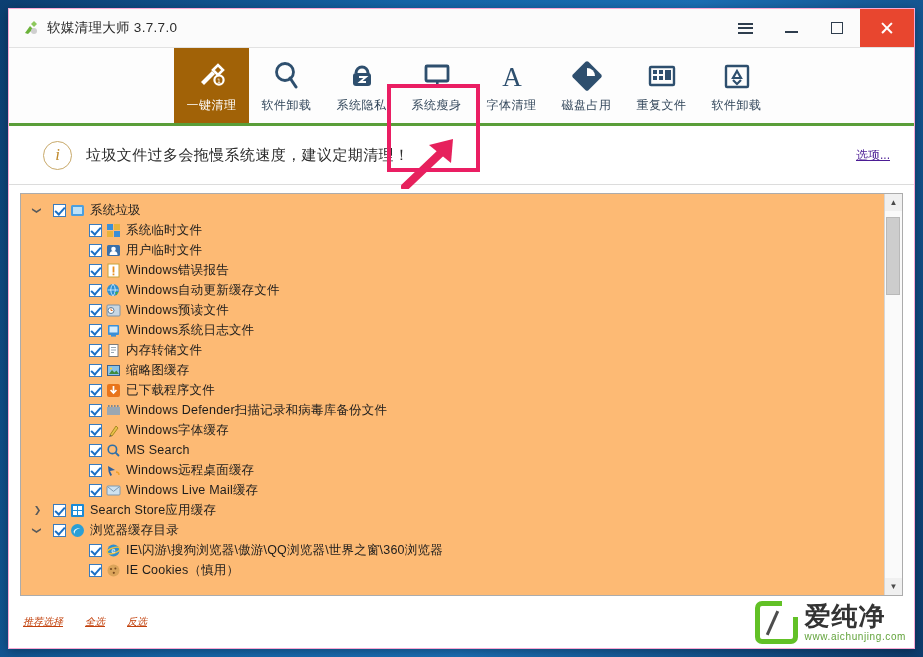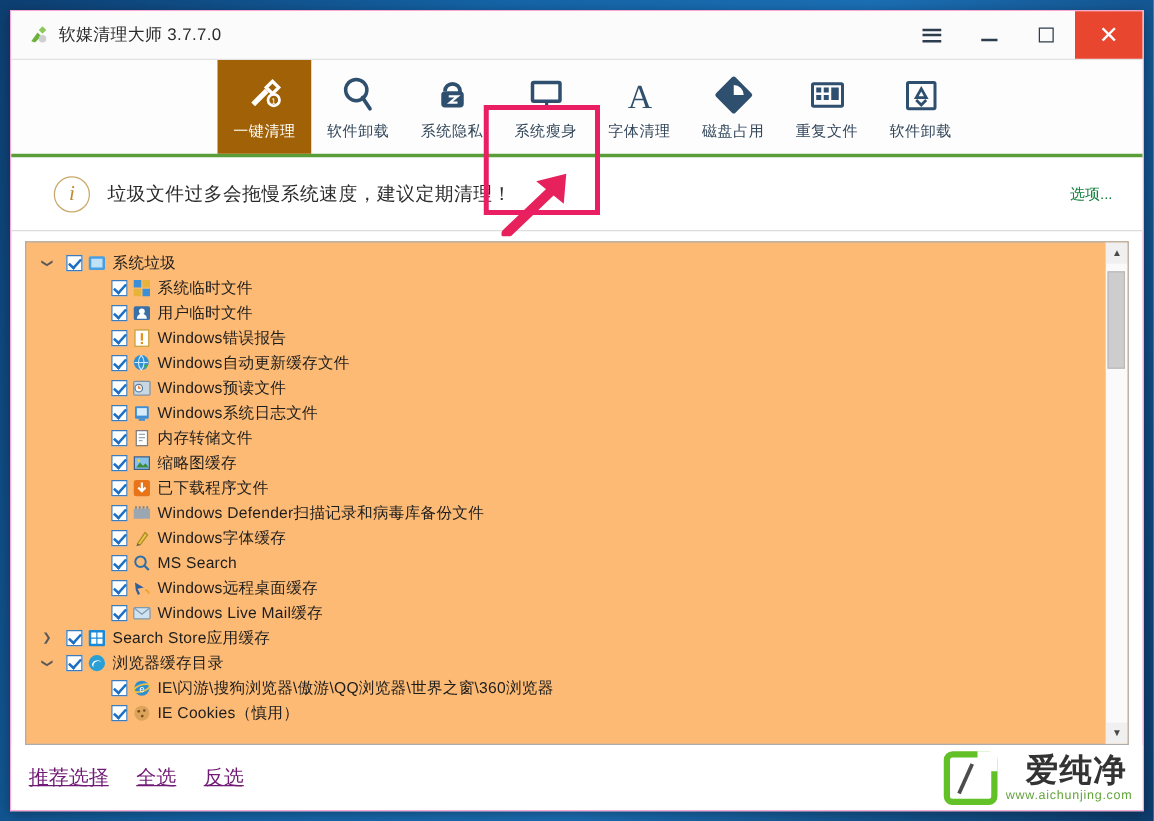--- a/index.html
+++ b/index.html
@@ -56,21 +56,21 @@
     background:#ffffff;border-bottom:1px solid #dcdcdc;position:relative;padding:0 16px;
   }
   .info-ico{
     width:27px;height:27px;border:1.6px solid #c8a96a;border-radius:50%;
     display:flex;align-items:center;justify-content:center;color:#c08b2e;
     font-size:17px;font-family:"Liberation Serif",serif;font-style:italic;flex:0 0 27px;
     margin-left:18px;
   }
   .notice-text{font-size:15px;color:#2b2b2b;margin-left:14px;letter-spacing:.4px;}
   .options-link{
-    margin-left:auto;font-size:12px;color:#15803d;
+    margin-left:auto;font-size:12px;color:#4c1d95;text-decoration:underline;
     cursor:pointer;margin-right:8px;
   }
   .arrow-ann{position:absolute;left:392px;top:128px;width:62px;height:52px;z-index:25;pointer-events:none;}
   
   .listwrap{flex:1 1 auto;padding:8px 11px 0 11px;box-sizing:border-box;min-height:0;display:flex;}
   .listbox{
     flex:1 1 auto;border:1px solid #acacac;background:#fdba74;
     display:flex;min-height:0;overflow:hidden;position:relative;
   }
   .tree{
@@ -103,32 +103,32 @@
     display:flex;flex-direction:column;align-items:center;
   }
   .sb-arrow{width:17px;height:17px;display:flex;align-items:center;justify-content:center;font-size:8px;color:#4a4a4a;cursor:pointer;background:#f0f0f0;}
   .sb-track{flex:1 1 auto;width:17px;background:#fafafa;position:relative;}
   .sb-thumb{position:absolute;left:1px;top:6px;width:14px;height:78px;background:#cdcdcd;border:1px solid #b9b9b9;box-sizing:border-box;cursor:pointer;}
   
   .bottombar{
     height:52px;flex:0 0 52px;display:flex;align-items:center;
     background:#fff;padding:0 14px;box-sizing:border-box;position:relative;
   }
-  .blink{font-size:16px;color:#701a75;text-decoration:underline;margin-right:22px;cursor:pointer;}
+  .blink{font-size:10px;color:#c2410c;text-decoration:underline;margin-right:22px;cursor:pointer;font-style:italic;}
   .watermark{position:absolute;right:8px;bottom:4px;display:flex;align-items:center;gap:7px;}
   .wm-logo{width:43px;height:43px;border:5px solid #62c126;border-radius:7px;box-sizing:border-box;position:relative;}
   .wm-logo::before{
     content:"";position:absolute;left:11px;top:4px;width:3px;height:26px;
     background:#4d4d4d;transform:rotate(24deg);
   }
   .wm-logo::after{
     content:"";position:absolute;right:-5px;top:-5px;width:16px;height:16px;background:#fff;
   }
   .wm-txt{display:flex;flex-direction:column;line-height:1;}
-  .wm-cn{font-size:26px;color:#333;font-weight:bold;letter-spacing:1px;margin-left:16px;}
+  .wm-cn{font-size:26px;color:#333;font-weight:bold;letter-spacing:1px;}
   .wm-url{font-size:10px;color:#62a33b;letter-spacing:.6px;margin-top:3px;}
 </style>
 </head>
 <body>
 
 <div class="desktop">
 
   <div class="window">
 
     <div class="titlebar">

